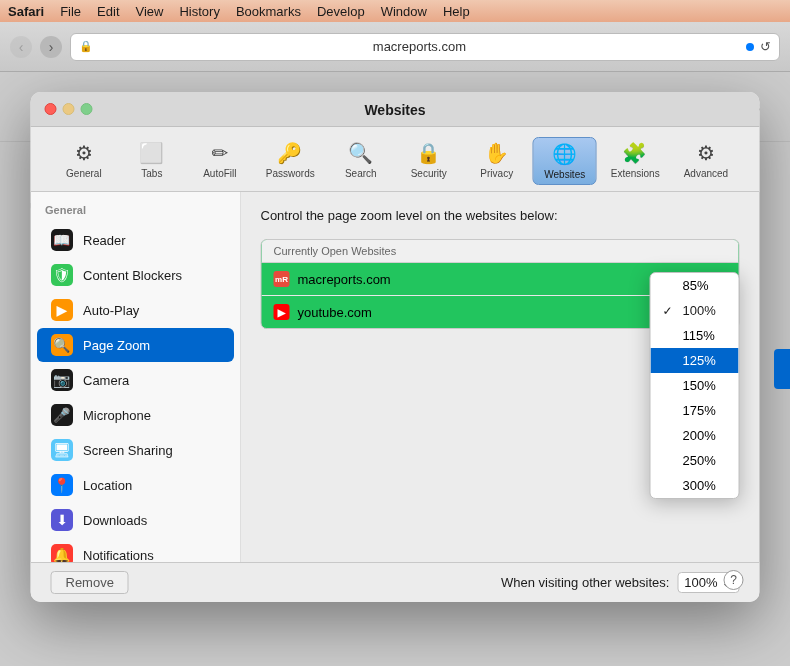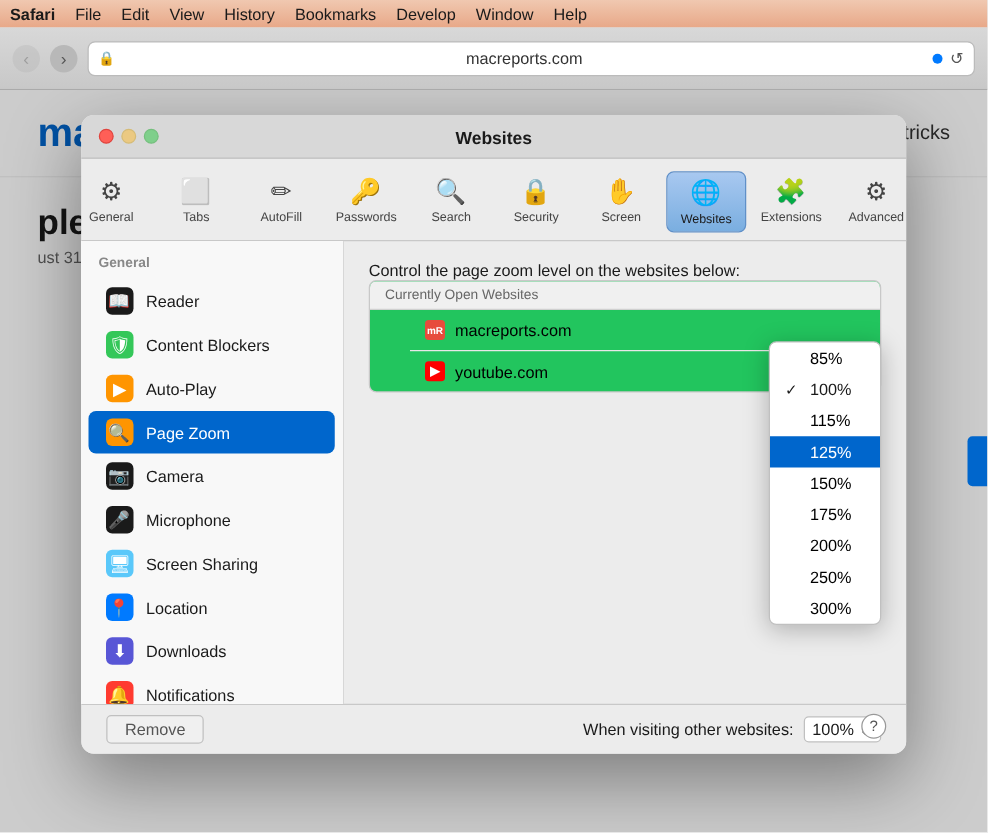--- a/index.html
+++ b/index.html
@@ -93,21 +93,21 @@
       top: 0; left: 0; right: 0; bottom: 0;
       background: rgba(0,0,0,0.2);
     }
 
     
     .websites-dialog {
       position: absolute;
       top: 20px;
       left: 50%;
       transform: translateX(-50%);
-      width: 660px;
+      width: 729px;
       background: #ececec;
       border-radius: 10px;
       box-shadow: 0 20px 60px rgba(0,0,0,0.4);
       overflow: hidden;
     }
 
     .dialog-titlebar {
       background: #d8d8d8;
       padding: 10px 16px 8px;
       display: flex;
@@ -207,21 +207,21 @@
 
     
     .dialog-main {
       flex: 1;
       padding: 16px 20px;
       position: relative;
     }
     .dialog-main-desc {
       font-size: 13px;
       color: #1a1a1a;
-      margin-bottom: 0;
+      margin-bottom: 16px;
     }
     .websites-table {
       border: 1px solid #c8c8c8;
       border-radius: 6px;
       background: #22c55e;
       overflow: hidden;
     }
     .websites-table-header {
       background: #f0f0f0;
       padding: 5px 12px;
@@ -229,21 +229,20 @@
       color: #666;
       border-bottom: 1px solid #d0d0d0;
     }
     .website-row {
       display: flex;
       align-items: center;
       justify-content: space-between;
       padding: 8px 12px;
       border-bottom: 1px solid #e8e8e8;
       font-size: 13px;
-      margin-left: 32px;
     }
     .website-row:last-child { border-bottom: none; }
     .website-favicon { width: 16px; height: 16px; border-radius: 3px; margin-right: 8px; display: flex; align-items: center; justify-content: center; font-size: 10px; font-weight: 700; color: white; flex-shrink: 0; }
     .favicon-mr { background: #e74c3c; }
     .favicon-yt { background: #ff0000; }
     .website-name-row { display: flex; align-items: center; }
 
     
     .zoom-dropdown-overlay {
       position: absolute;
@@ -412,21 +411,21 @@
       <div class="toolbar-item">
         <span class="toolbar-icon">🔍</span>
         <span class="toolbar-label">Search</span>
       </div>
       <div class="toolbar-item">
         <span class="toolbar-icon">🔒</span>
         <span class="toolbar-label">Security</span>
       </div>
       <div class="toolbar-item">
         <span class="toolbar-icon">✋</span>
-        <span class="toolbar-label">Screen</span>
+        <span class="toolbar-label">Privacy</span>
       </div>
       <div class="toolbar-item active">
         <span class="toolbar-icon">🌐</span>
         <span class="toolbar-label">Websites</span>
       </div>
       <div class="toolbar-item">
         <span class="toolbar-icon">🧩</span>
         <span class="toolbar-label">Extensions</span>
       </div>
       <div class="toolbar-item">

